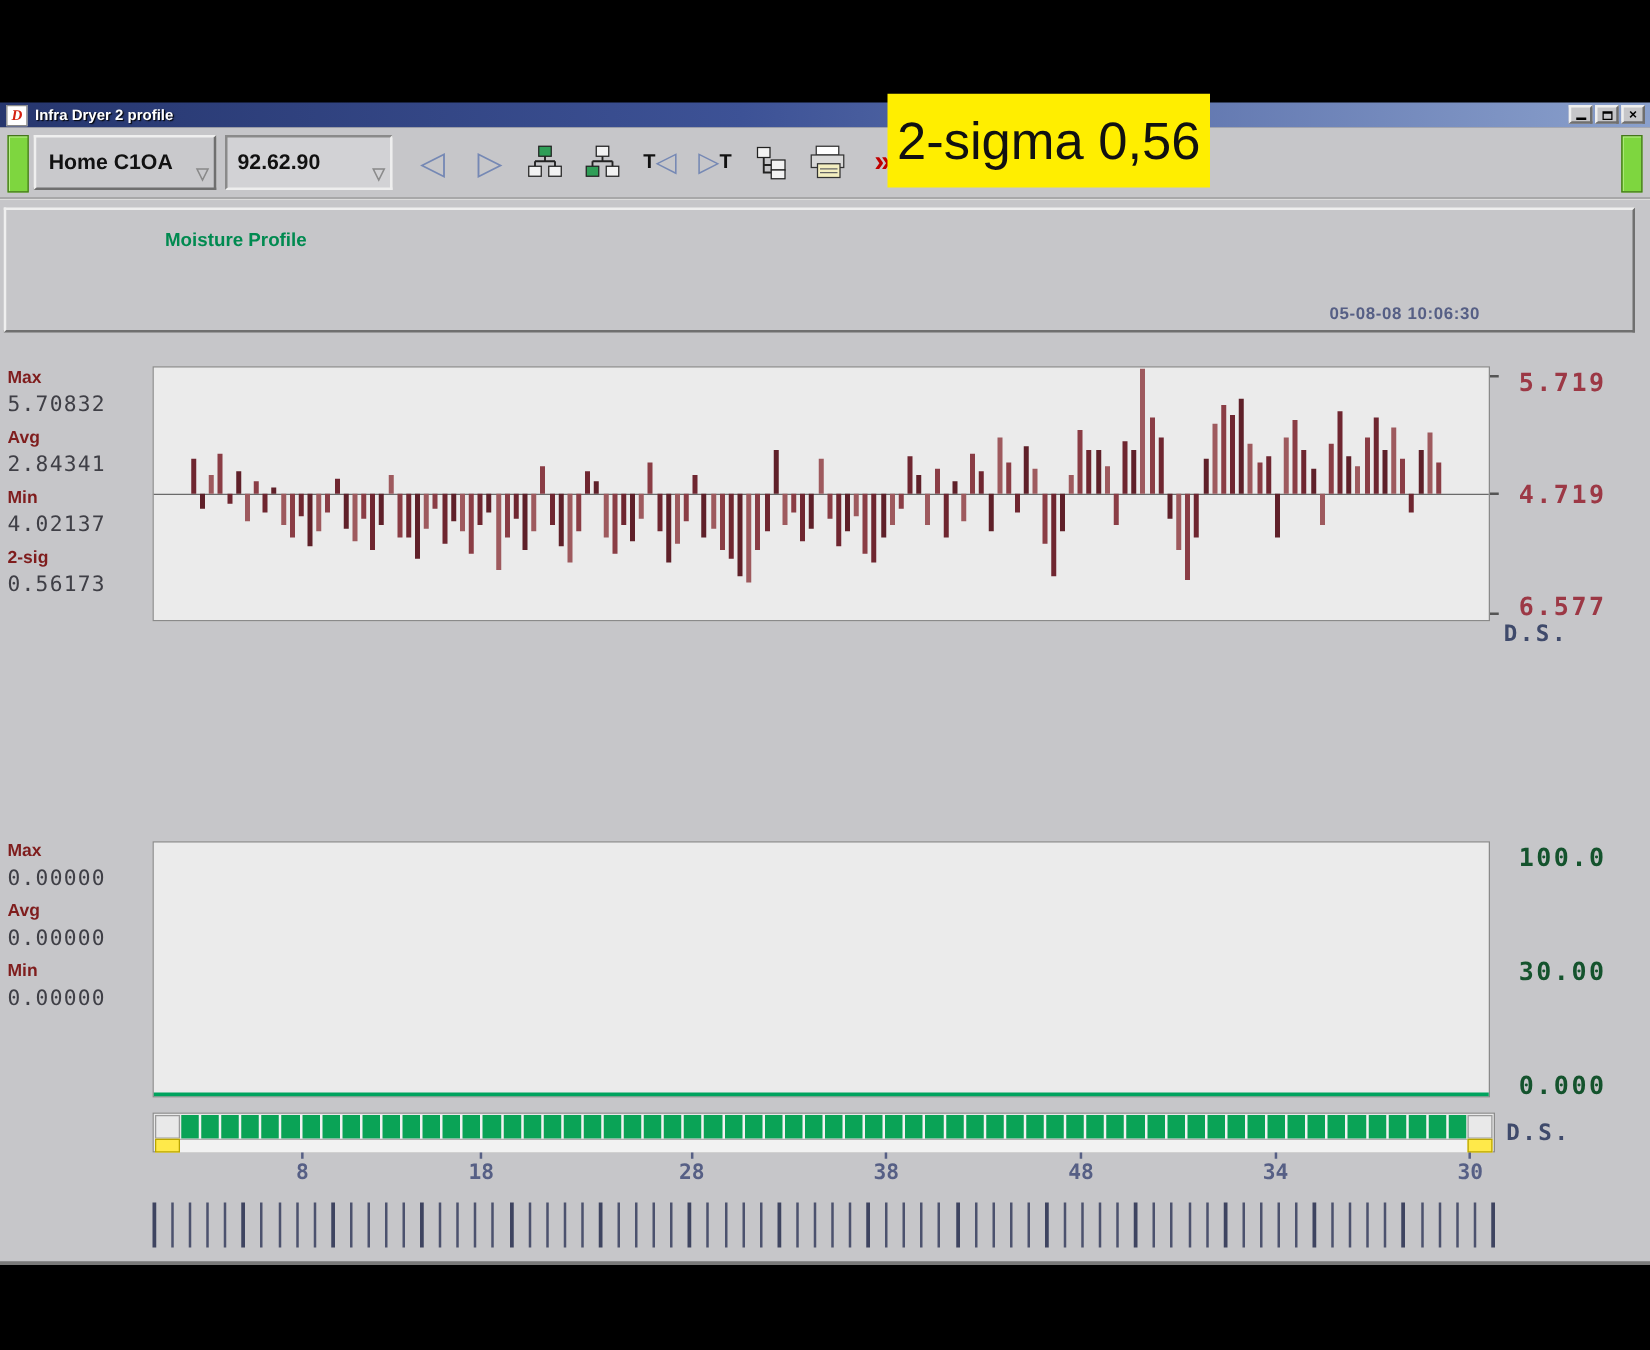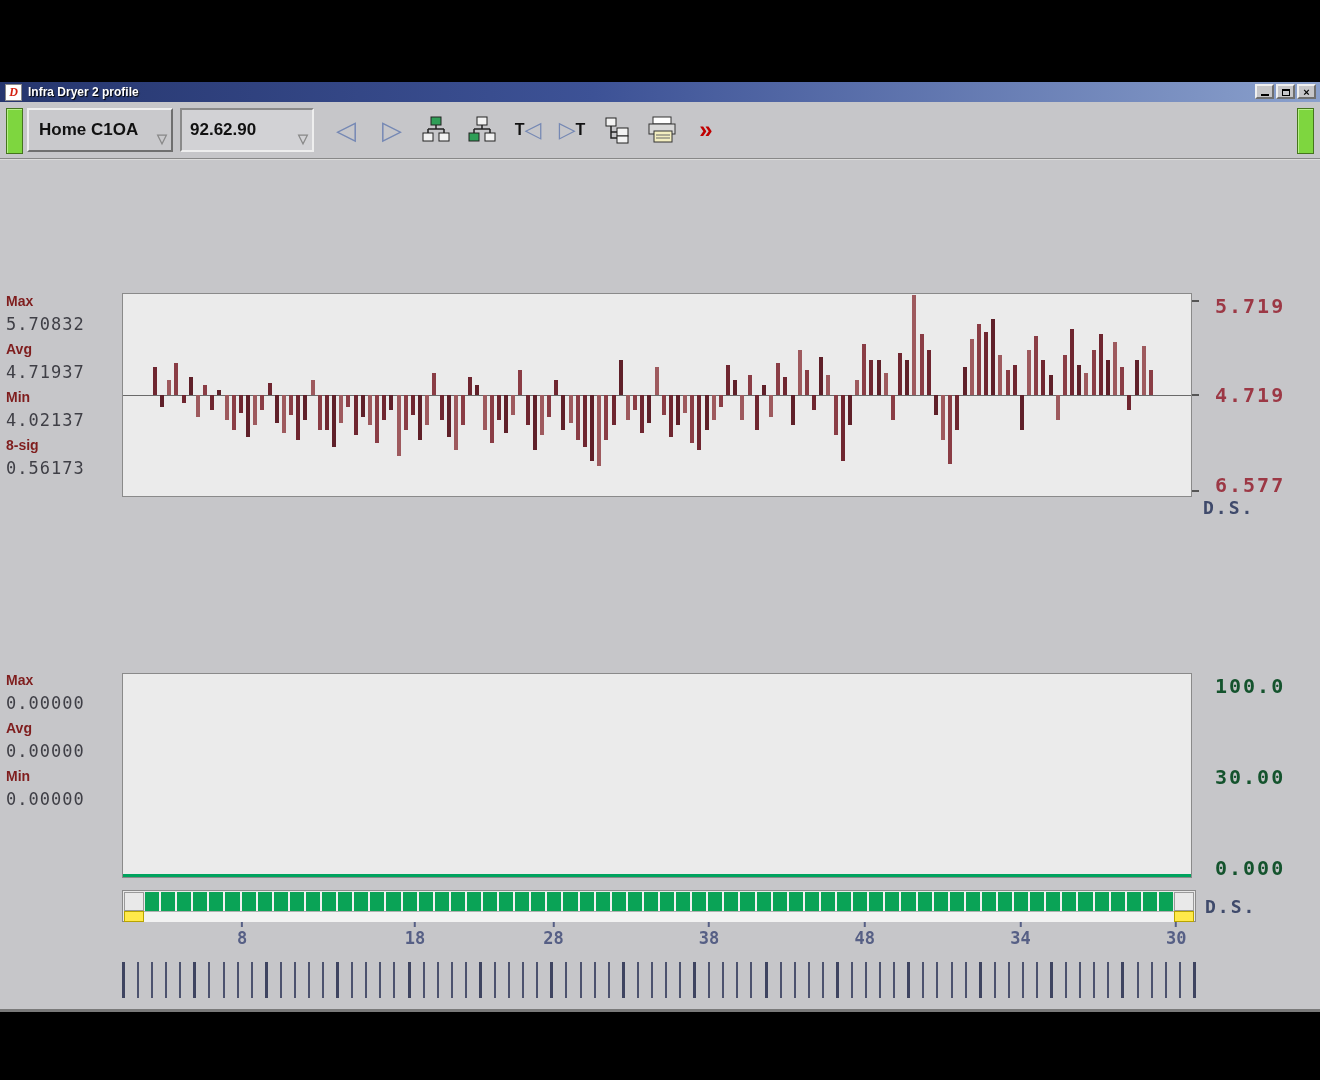--- a/index.html
+++ b/index.html
@@ -189,29 +189,33 @@
           <line x1="10" y1="22" x2="24" y2="22" stroke="#666"></line>
         </svg>
       </div>
       <div class="tb-icon" style="left:686px;">
         <span class="more-glyph">»</span>
       </div>
 
       <div id="tb-green-right" class="tb-green"></div>
     </div>
 
+    <div id="moisture-panel" class="panel">
+      <div class="panel-title">Moisture Profile</div>
+      <div class="timestamp">05-08-08 10:06:30</div>
+    </div>
 
     <div id="moisture-stats" class="stats">
       <div class="stat-label">Max</div>
       <div class="stat-value">5.70832</div>
       <div class="stat-label">Avg</div>
-      <div class="stat-value">4.71937</div>
+      <div class="stat-value">2.84341</div>
       <div class="stat-label">Min</div>
       <div class="stat-value">4.02137</div>
-      <div class="stat-label">8-sig</div>
+      <div class="stat-label">2-sig</div>
       <div class="stat-value">0.56173</div>
     </div>
 
     <div id="moisture-chart">
       <div id="moisture-baseline"></div>
       <div id="moisture-bars">
           <div class="mbar" style="left: 0%; height: 14.0315%; bottom: 50%; background: rgb(111, 38, 48);"></div>
           <div class="mbar" style="left: 0.714286%; height: 5.9685%; top: 50%; background: rgb(95, 32, 41);"></div>
           <div class="mbar" style="left: 1.42857%; height: 7.5315%; bottom: 50%; background: rgb(158, 90, 94);"></div>
           <div class="mbar" style="left: 2.14286%; height: 16.0315%; bottom: 50%; background: rgb(138, 61, 69);"></div>
@@ -453,21 +457,21 @@
       <div id="yhandle-left" class="yhandle"></div>
       <div id="yhandle-right" class="yhandle"></div>
     </div>
     <div class="axis-unit" style="left:1205px;top:794px;">D.S.</div>
 
     <div id="x-axis-labels">
         <div class="xlab" style="left: 242px;">
           <span class="xtick"></span>
           <span>8</span>
         </div>
-        <div class="xlab" style="left: 415px;">
+        <div class="xlab" style="left: 385px;">
           <span class="xtick"></span>
           <span>18</span>
         </div>
         <div class="xlab" style="left: 553.4px;">
           <span class="xtick"></span>
           <span>28</span>
         </div>
         <div class="xlab" style="left: 709.1px;">
           <span class="xtick"></span>
           <span>38</span>
@@ -560,14 +564,17 @@
         <div class="rtick big"></div>
         <div class="rtick"></div>
         <div class="rtick"></div>
         <div class="rtick"></div>
         <div class="rtick"></div>
         <div class="rtick big"></div>
       </div>
 
   </div>
 
+  <div id="annotation">
+    <span>2-sigma 0,56</span>
+  </div>
 
 </div>
 
 </body></html>

